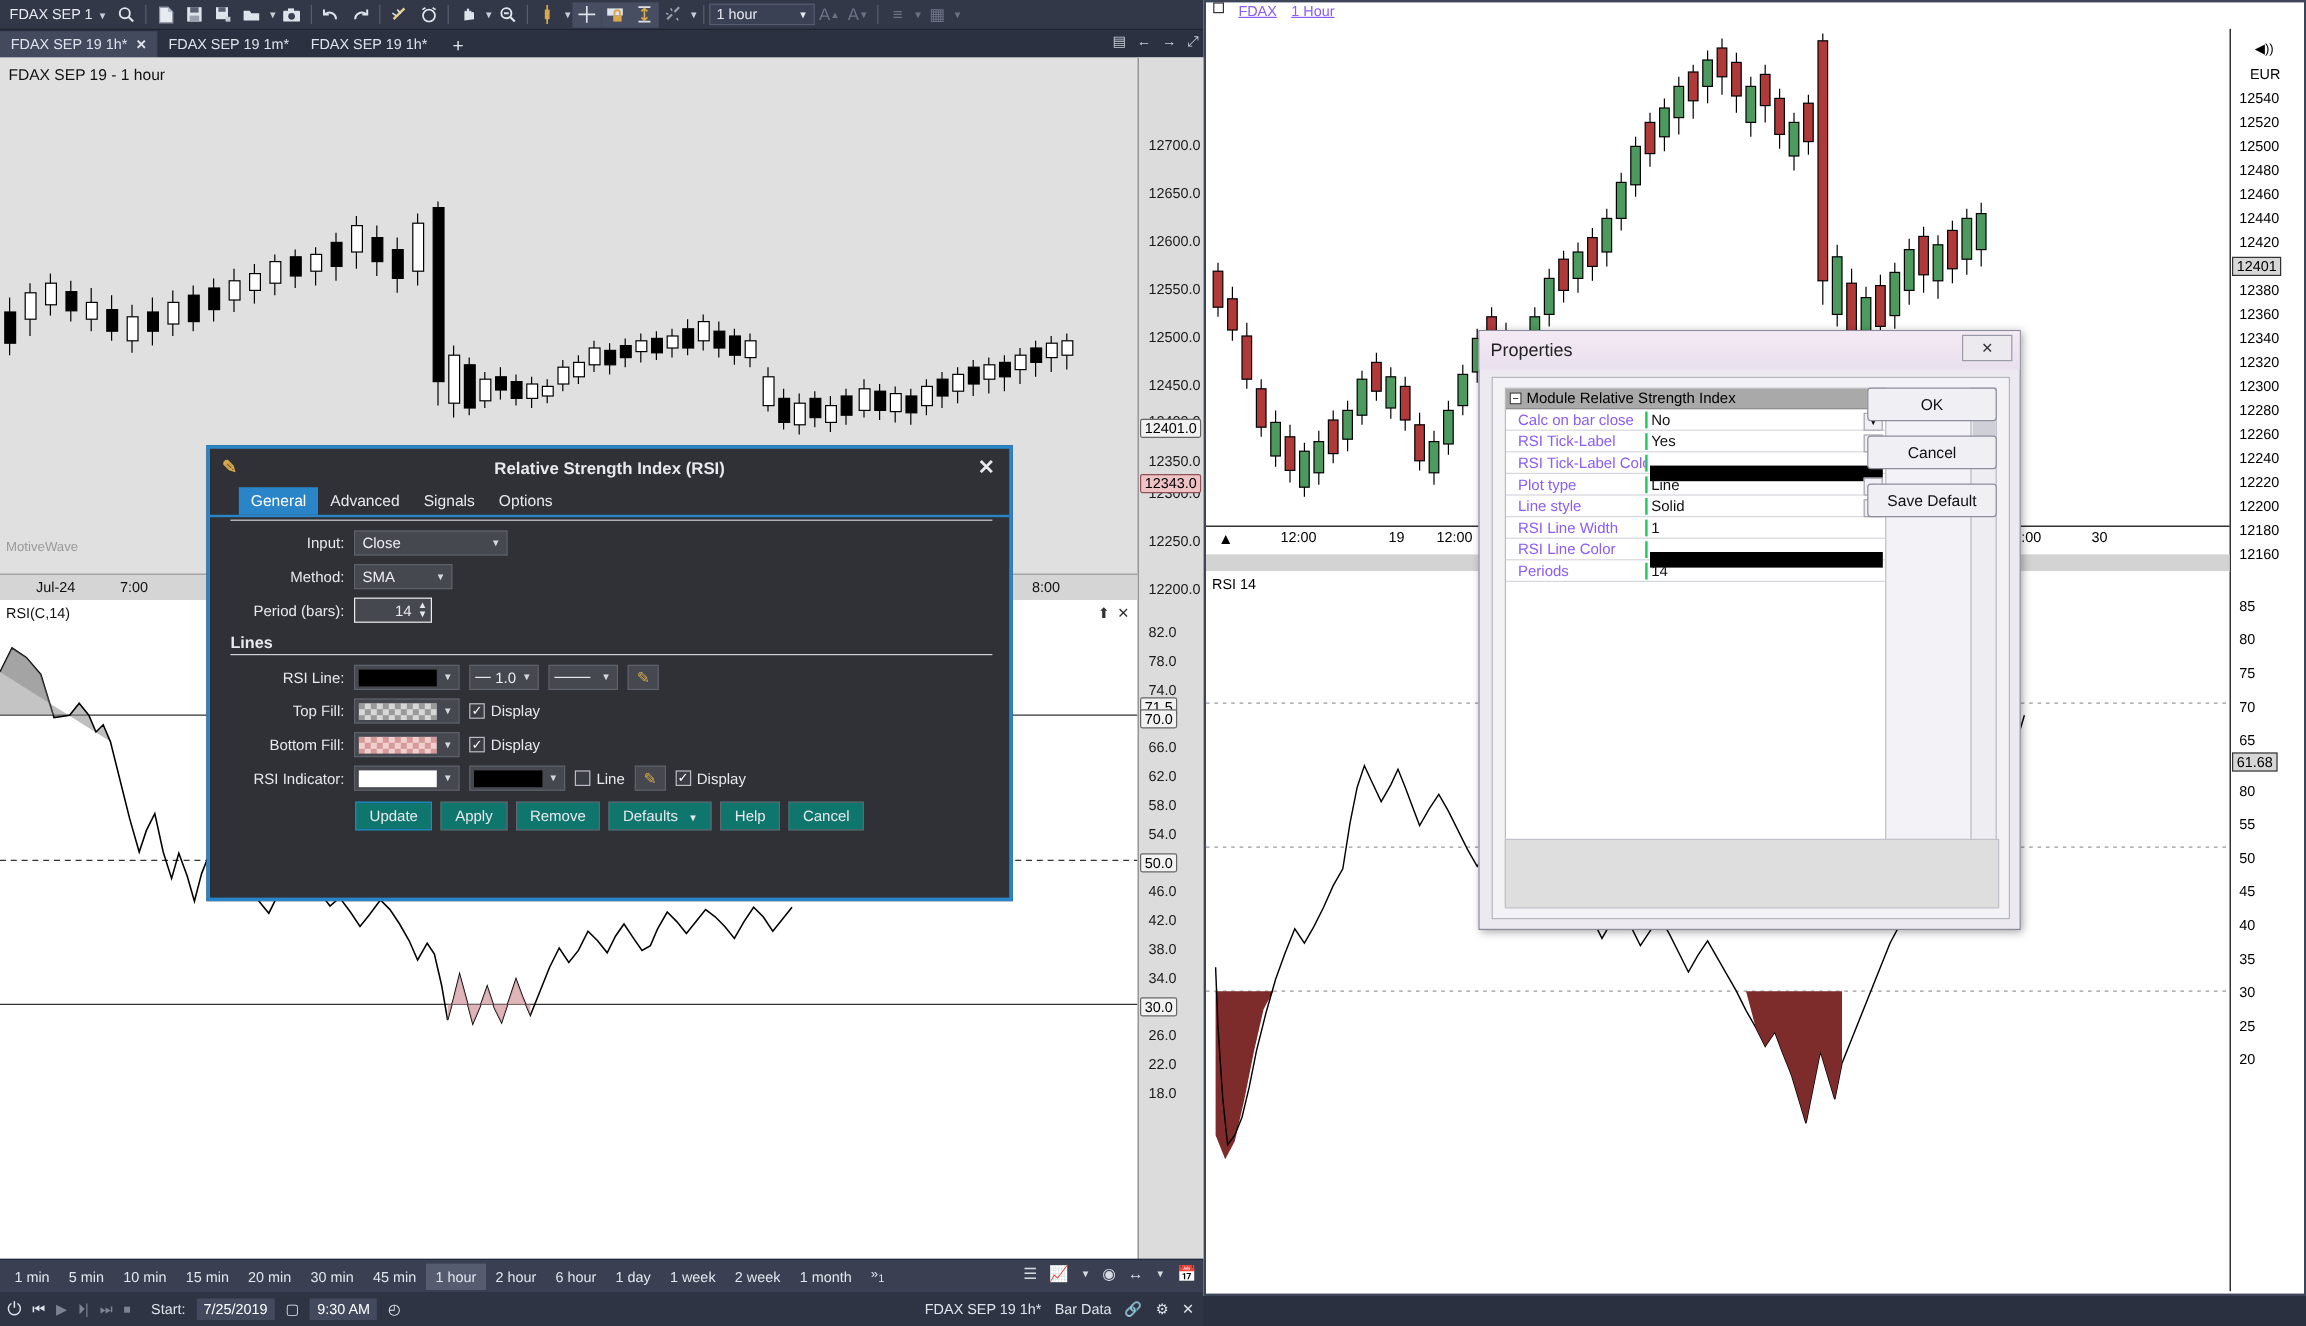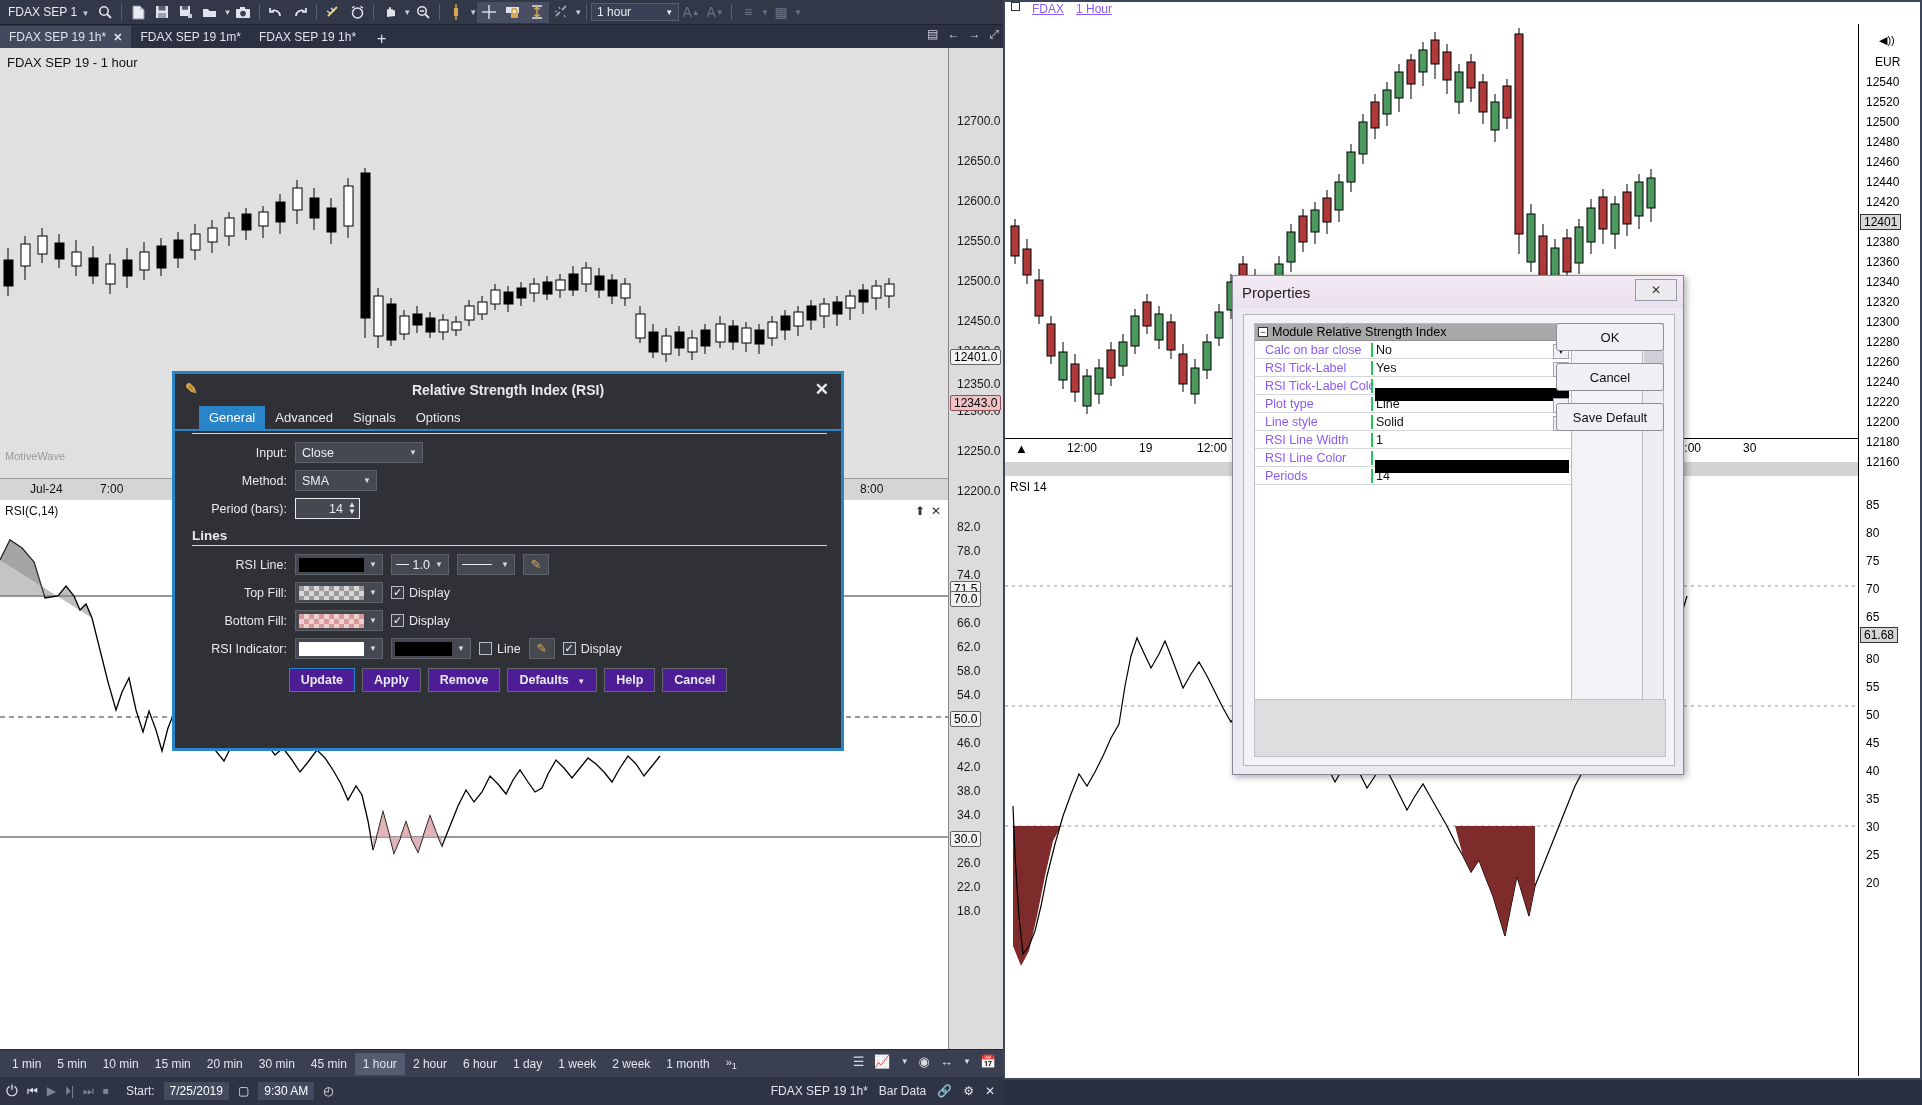--- a/index.html
+++ b/index.html
@@ -108,22 +108,22 @@
     display:flex; align-items:center; justify-content:flex-end; padding-right:16px;
     position:relative; font-size:12.5px; }
   .spin .arr { position:absolute; right:3px; font-size:8px; line-height:8px; }
   .ckwrap { display:flex; align-items:center; gap:5px; font-size:12.5px; }
   .ck { width:13px; height:13px; border:1px solid #b9bcc4; background:#3a3d44;
     display:flex; align-items:center; justify-content:center;
     font-size:11px; color:#fff; }
   .penbtn { background:#45484f; border:1px solid #5d616a; height:21px; width:26px;
     display:flex; align-items:center; justify-content:center; color:#d8a84a; }
   .btnrow { display:flex; gap:7px; justify-content:center; margin-top:9px; }
-  .dbtn { background:#4c1d95; border:1px solid #61656e; color:#e7e9ee;
-    font-size:12.5px; padding:4px 11px;font-weight:bold; }
+  .dbtn { background:#0f766e; border:1px solid #61656e; color:#e7e9ee;
+    font-size:12.5px; padding:4px 11px; }
   .dbtn.primary { border-color:#2a84c8; }
 
   
   #rightApp { position:absolute; left:1003px; top:0; width:919px; height:1080px;
     background:#fff; border:2px solid #3d4559; }
   #rightApp .rhdr { height:22px; display:flex; align-items:flex-start; gap:12px;
     padding-left:6px; font-size:12px; color:#8b5cf6;text-decoration:underline; }
   .rbox { width:9px; height:9px; border:1px solid #333; }
   .rprice { position:absolute; left:0; top:22px; width:915px; height:452px;
     background:#fff; }
@@ -1113,21 +1113,21 @@
         <div class="lab" style="top:338px">12260</div>
         <div class="lab" style="top:358px">12240</div>
         <div class="lab" style="top:378px">12220</div>
         <div class="lab" style="top:398px">12200</div>
         <div class="lab" style="top:418px">12180</div>
         <div class="lab" style="top:438px">12160</div>
       </div>
       <div class="rtimeaxis">
         <span style="left:10px;font-size:13px;">▲</span>
         <span style="left:62px">12:00</span>
-        <span style="left:134px">19</span>
+        <span style="left:152px">19</span>
         <span style="left:192px">12:00</span>
         <span style="left:272px">22</span>
         <span style="left:620px">29</span>
         <span style="left:666px">12:00</span>
         <span style="left:738px">30</span>
       </div>
       <div class="rscroll">
         <div class="thumb" style="left:250px;width:330px;"></div>
       </div>
     </div>

